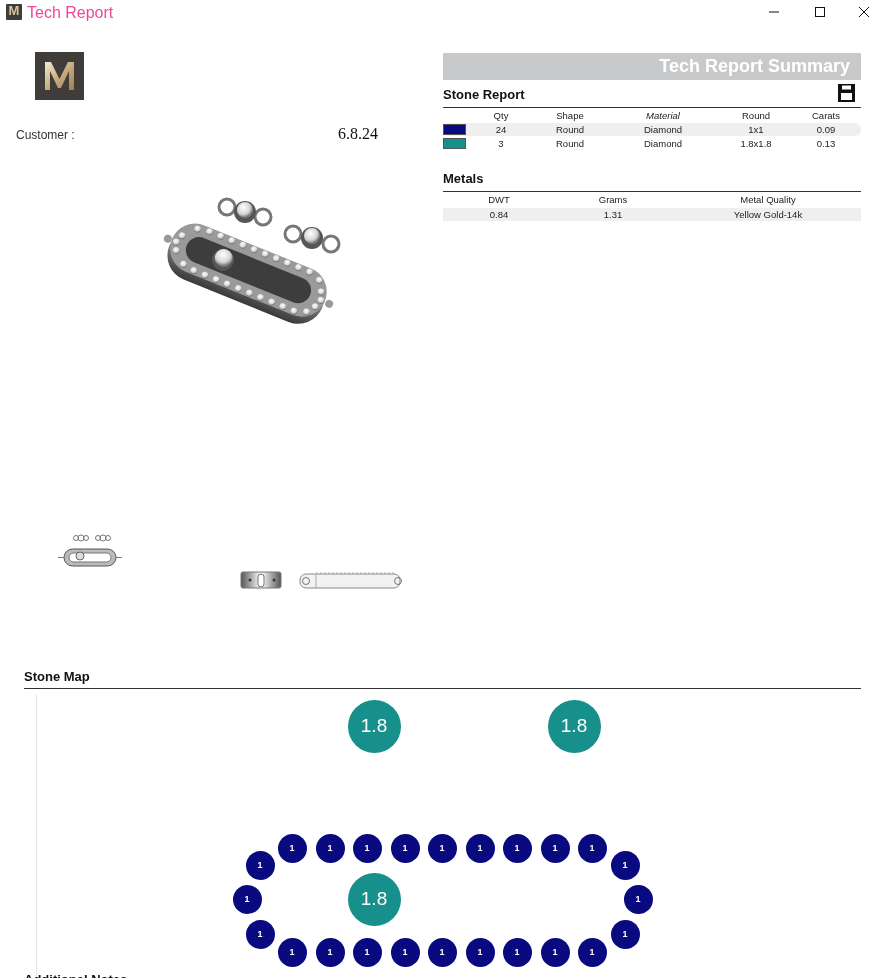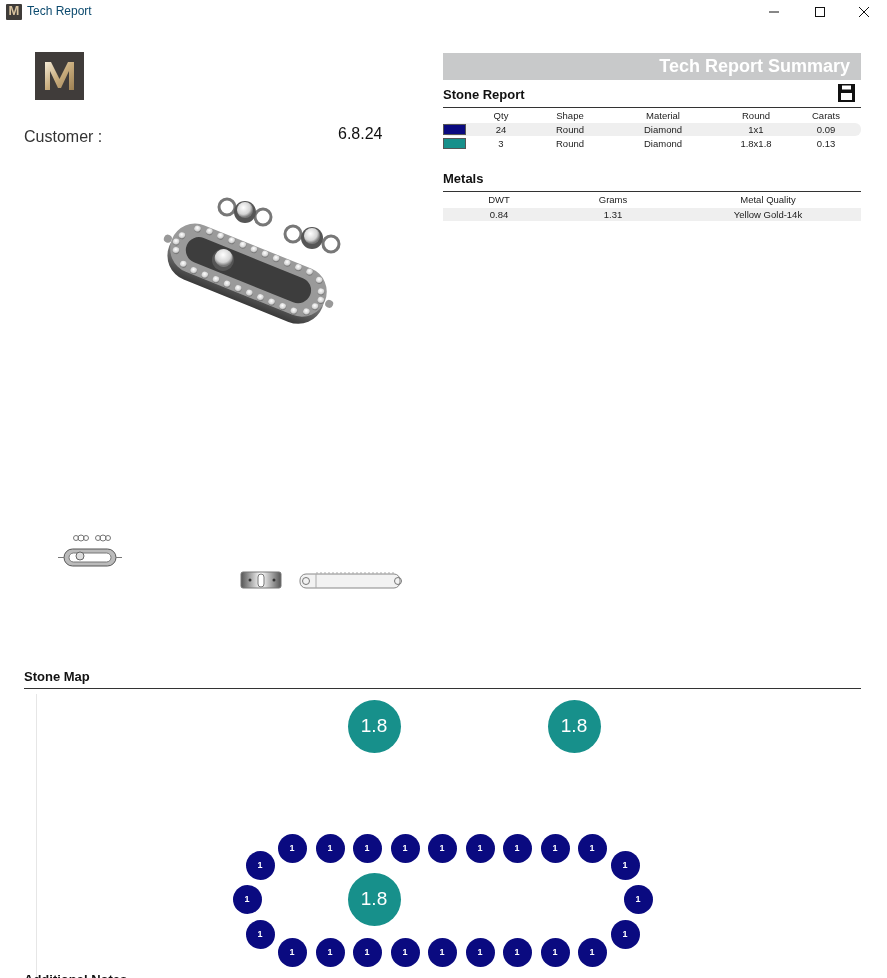--- a/index.html
+++ b/index.html
@@ -2,31 +2,31 @@
 <html><head>
 <meta charset="utf-8">
 <style>
   * { box-sizing: border-box; margin: 0; padding: 0; }
   html, body { width: 887px; height: 978px; overflow: hidden; background: #ffffff; }
   body { font-family: "DejaVu Sans", "Liberation Sans", sans-serif; color: #111; position: relative; }
 
   .titlebar { position: absolute; left: 0; top: 0; width: 887px; height: 24px; background: #fff; }
   .app-icon { position: absolute; left: 6px; top: 4px; width: 16px; height: 16px; background: #3f3c39; border-radius: 1px; }
   .app-icon span { position: absolute; left: 0; top: -1px; width: 16px; text-align: center; color: #d9c4a0; font-size: 13px; font-weight: bold; font-family: "Liberation Sans", sans-serif; }
-  .window-title { position: absolute; left: 27px; top: 4px; font-size: 12px; font-family: "Liberation Sans", sans-serif; color: #0c4a6e; }
+  .window-title { position: absolute; left: 27px; top: 4px; font-size: 16px; font-family: "Liberation Sans", sans-serif; color: #ec4899; }
   .win-btn { position: absolute; top: 0; width: 46px; height: 24px; display: flex; align-items: center; justify-content: center; color: #111; }
   .win-min { left: 751px; }
   .win-max { left: 797px; }
   .win-close { left: 841px; }
 
   .logo { position: absolute; left: 35px; top: 52px; width: 49px; height: 48px; background: #403c3a; }
   .logo svg { position: absolute; left: 8px; top: 9px; }
 
-  .customer-label { position: absolute; left: 24px; top: 128px; font-size: 16px; color: #333; font-family: "Liberation Sans", sans-serif; }
-  .customer-date { position: absolute; left: 338px; top: 125px; font-size: 16px; color: #111; font-family: Liberation Sans, sans-serif; }
+  .customer-label { position: absolute; left: 16px; top: 128px; font-size: 12px; color: #333; font-family: "Liberation Sans", sans-serif; }
+  .customer-date { position: absolute; left: 338px; top: 125px; font-size: 16px; color: #111; font-family: Liberation Serif, serif; }
 
   .summary-banner { position: absolute; left: 443px; top: 53px; width: 418px; height: 27px; background: #c8c9ca; }
   .summary-banner span { position: absolute; right: 11px; top: 3px; color: #fff; font-size: 18px; font-weight: bold; font-family: "Liberation Sans", sans-serif; }
 
   .section-title { position: absolute; font-size: 13px; font-weight: bold; font-family: "Liberation Sans", sans-serif; color: #111; }
   .section-rule { position: absolute; height: 1px; background: #333; }
 
   .save-icon { position: absolute; left: 838px; top: 84px; width: 17px; height: 18px; }
 
   .tbl { position: absolute; font-size: 9.5px; font-family: "Liberation Sans", sans-serif; color: #222; }
@@ -98,21 +98,21 @@
   <rect x="0" y="0" width="17" height="18" fill="#111"></rect>
   <rect x="4" y="1.5" width="9" height="4" fill="#fff"></rect>
   <rect x="3" y="9" width="11" height="7" fill="#fff"></rect>
 </svg>
 <div class="section-rule" style="left:443px; top:107px; width:418px;"></div>
 
 <div class="tbl" style="left:443px; top:109px; width:418px; height:45px;">
   <div class="row" style="top:0; width:418px;">
     <span class="cell" style="left:38px; width:40px;">Qty</span>
     <span class="cell" style="left:97px; width:60px;">Shape</span>
-    <span class="cell" style="left:180px; width:80px;">Material</span>
+    <span class="cell" style="left:180px; width:80px;font-style:italic;">Material</span>
     <span class="cell" style="left:283px; width:60px;">Round</span>
     <span class="cell" style="left:358px; width:50px;">Carats</span>
   </div>
   <div class="row shade" style="top:14px; width:418px;border-radius:6px;">
     <span class="swatch" style="top:1px; background:#0a0a80;"></span>
     <span class="cell" style="left:38px; width:40px;">24</span>
     <span class="cell" style="left:97px; width:60px;">Round</span>
     <span class="cell" style="left:180px; width:80px;">Diamond</span>
     <span class="cell" style="left:283px; width:60px;">1x1</span>
     <span class="cell" style="left:358px; width:50px;">0.09</span>

